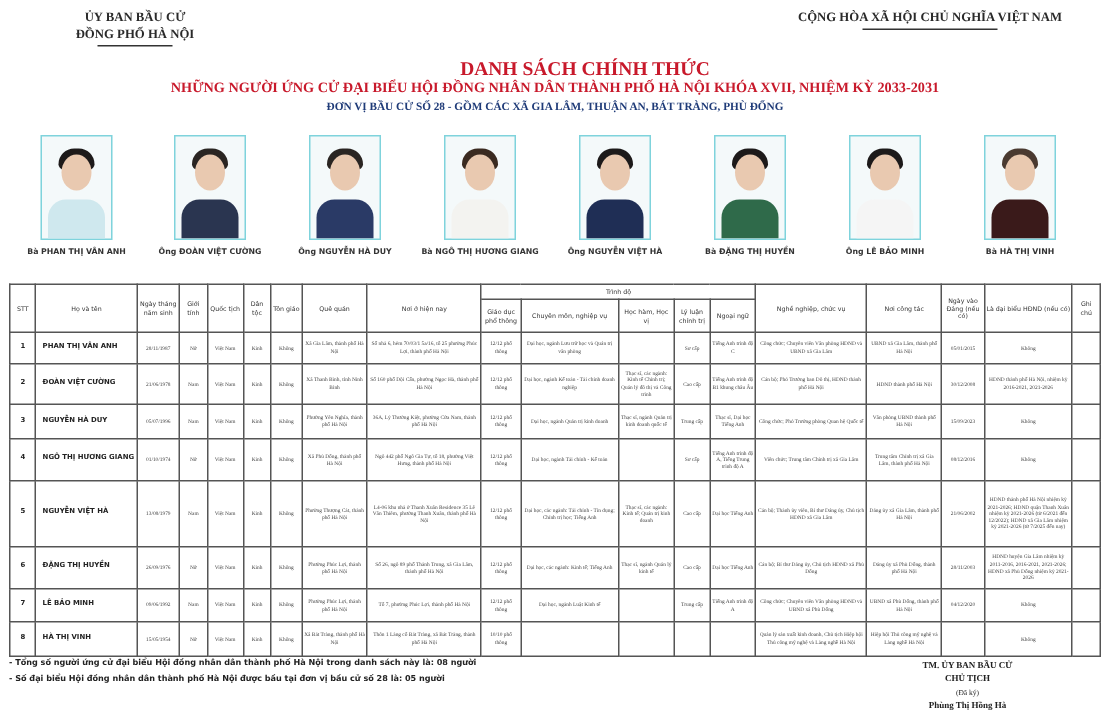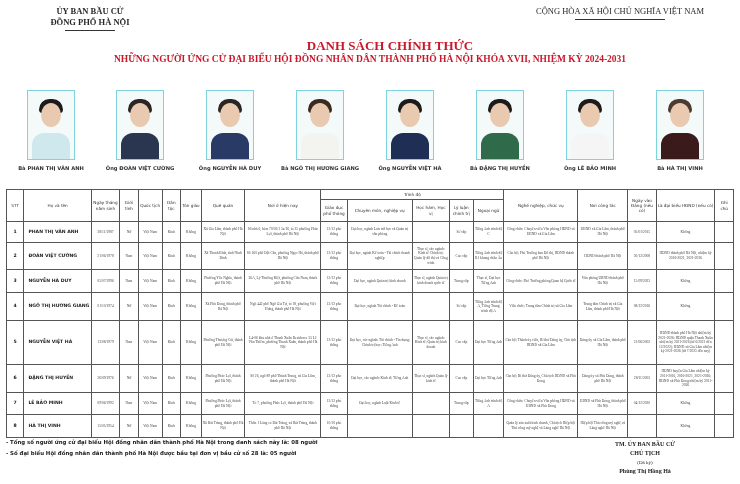--- a/index.html
+++ b/index.html
@@ -1,21 +1,21 @@
 <!DOCTYPE html>
 <html><head>
 <meta charset="utf-8">
 <style>
   * { box-sizing: border-box; margin: 0; padding: 0; }
   html, body { width: 740px; height: 484px; background: #ffffff; overflow: hidden; }
   body { font-family: "Liberation Serif", serif; color: #222; position: relative; }
 
   .hdr-left { position: absolute; left: 30px; top: 6px; width: 120px; text-align: center; font-weight: bold; font-size: 8.5px; line-height: 11px; color: #2a2a2a; }
   .hdr-left .rule { width: 50px; height: 1px; background: #333; margin: 2px auto 0; }
-  .hdr-right { position: absolute; left: 505px; top: 6px; width: 230px; text-align: center; font-weight: normal; font-size: 8.5px; line-height: 11px; color: #2a2a2a; }
+  .hdr-right { position: absolute; left: 505px; top: 6px; width: 230px; text-align: center; font-weight: bold; font-size: 8.5px; line-height: 11px; color: #2a2a2a; }
   .hdr-right .sub { font-size: 8.5px; }
   .hdr-right .rule { width: 90px; height: 1px; background: #333; margin: 2px auto 0; }
 
   .title-block { position: absolute; left: 0; top: 38px; width: 740px; text-align: center; font-weight: bold; }
   .title-main { color: #c8192b; font-size: 13px; line-height: 15px; margin-left: 40px; }
   .title-sub { color: #c8192b; font-size: 9.5px; line-height: 12px; }
   .title-unit { color: #1f3b78; font-size: 7.5px; line-height: 11px; }
 
   .photos { position: absolute; left: 0; top: 90px; width: 740px; height: 95px; }
   .cand { position: absolute; width: 90px; text-align: center; }
@@ -46,21 +46,22 @@
   <div class="rule"></div>
 </div>
 
 <div class="hdr-right">
   <div>CỘNG HÒA XÃ HỘI CHỦ NGHĨA VIỆT NAM</div>
   <div class="rule"></div>
 </div>
 
 <div class="title-block">
   <div class="title-main">DANH SÁCH CHÍNH THỨC</div>
-  <div class="title-sub">NHỮNG NGƯỜI ỨNG CỬ ĐẠI BIỂU HỘI ĐỒNG NHÂN DÂN THÀNH PHỐ HÀ NỘI KHÓA XVII, NHIỆM KỲ 2024-2031</div>
+  <div class="title-sub">NHỮNG NGƯỜI ỨNG CỬ ĐẠI BIỂU HỘI ĐỒNG NHÂN DÂN THÀNH PHỐ HÀ NỘI KHÓA XVII, NHIỆM KỲ 2033-2031</div>
+  <div class="title-unit">ĐƠN VỊ BẦU CỬ SỐ 28 - GỒM CÁC XÃ GIA LÂM, THUẬN AN, BÁT TRÀNG, PHÙ ĐỔNG</div>
 </div>
 
 <div class="photos" id="photos">
     <div class="cand" style="left: 6px;">
       <div class="photo">
         <div class="body" style="background: rgb(207, 232, 238);"></div>
         <div class="hair" style="background: rgb(29, 26, 26);"></div>
         <div class="head"></div>
       </div>
       <div class="cand-name">Bà PHAN THỊ VÂN ANH</div>

